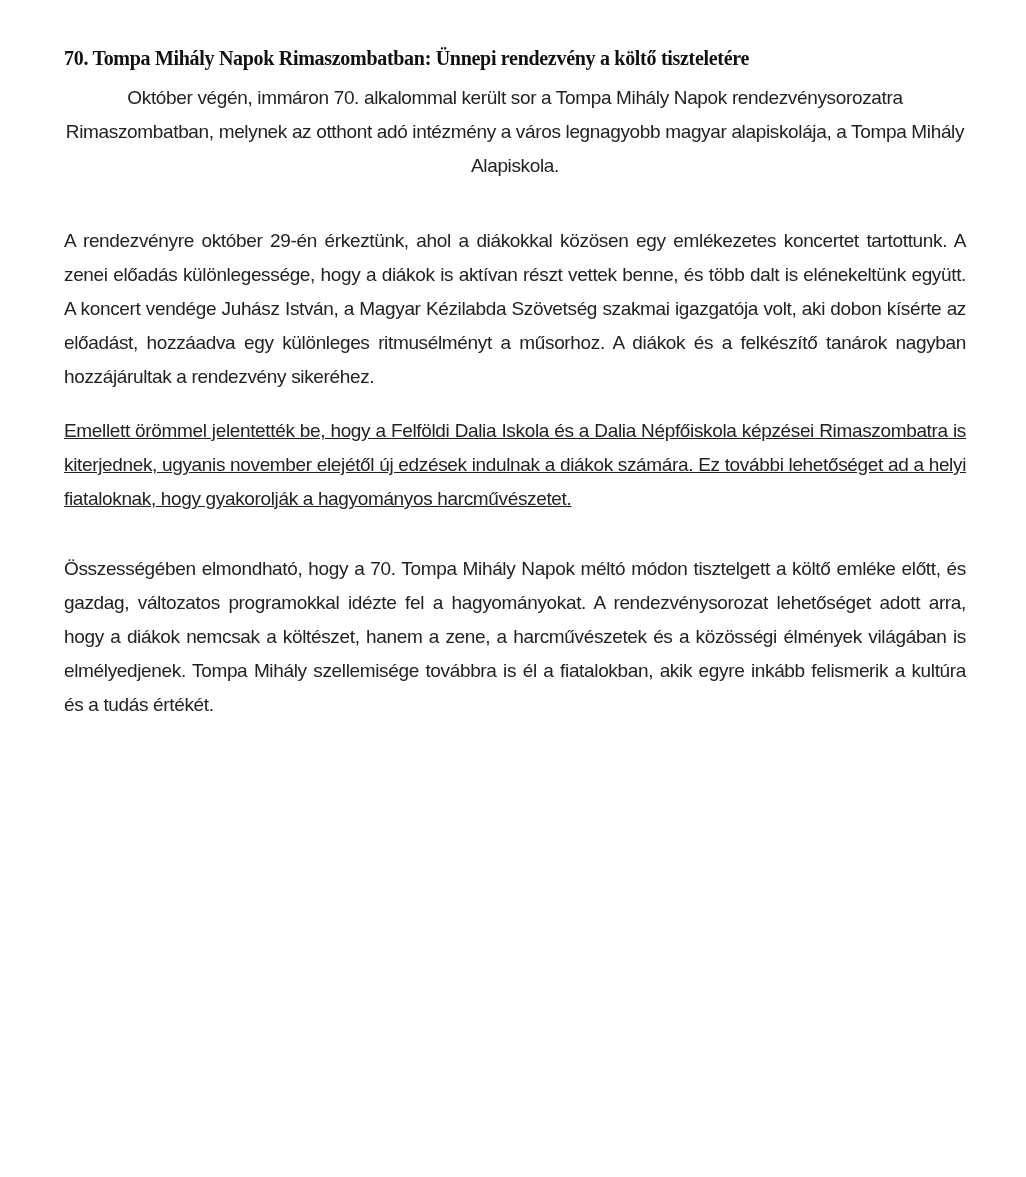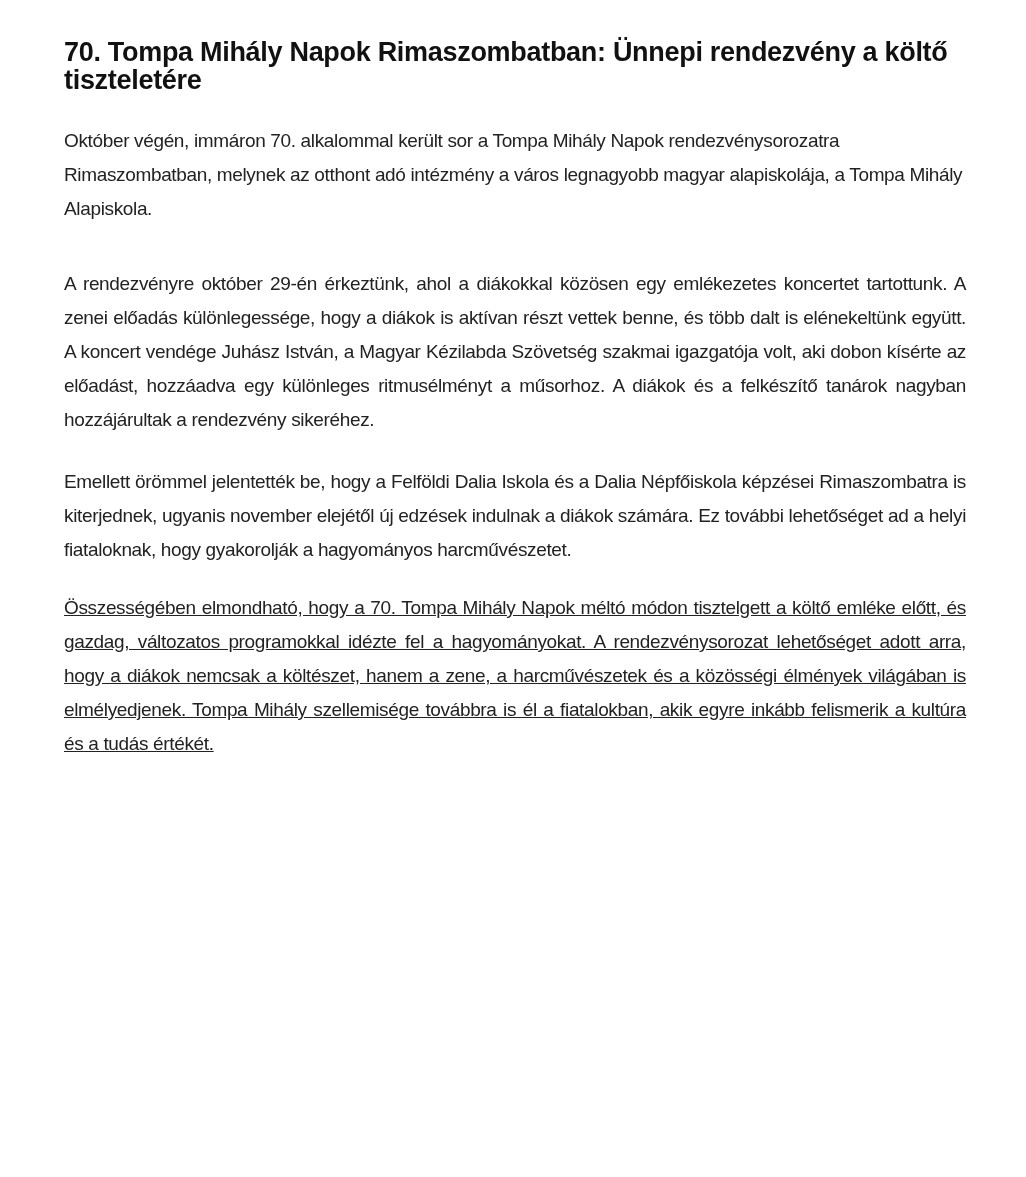--- a/index.html
+++ b/index.html
@@ -15,42 +15,43 @@
       font-family: "Liberation Sans", "DejaVu Sans", sans-serif;
     }
     .page {
       position: relative;
       padding: 38px 60px 0 64px;
       box-sizing: border-box;
       width: 1026px;
     }
     h1 {
       margin: 0;
-      font-size: 27px;
+      font-size: 20px;
       font-weight: bold;
-      line-height: 28px;
+      line-height: 40px;
       letter-spacing: -0.3px;
       color: #111111;
+      font-family: Liberation Serif, serif;
     }
     .p {
       margin: 0;
       font-size: 19px;
       line-height: 34px;
       letter-spacing: -0.35px;
       color: #222222;
     }
     .p.justify {
       text-align: justify;
     }
-    #p1 { margin-top: 30px; }
+    #p1 { margin-top: 3px; text-align: center; }
     #p2 { margin-top: 12px; }
     #p3 { margin-top: 41px; }
     #p4 { margin-top: 28px; }
-    #p5 { margin-top: 28px; }
-    #p6 { margin-top: 24px; text-decoration: underline; }
+    #p5 { margin-top: 20px; text-decoration: underline; }
+    #p6 { margin-top: 36px; }
   </style>
 </head>
 <body>
 
 <div class="page">
   <h1 id="title">70. Tompa Mihály Napok Rimaszombatban: Ünnepi rendezvény a költő tiszteletére</h1>
   <p id="p1" class="p">Október végén, immáron 70. alkalommal került sor a Tompa Mihály Napok rendezvénysorozatra Rimaszombatban, melynek az otthont adó intézmény a város legnagyobb magyar alapiskolája, a Tompa Mihály Alapiskola.</p>
   <p id="p3" class="p justify">A rendezvényre október 29-én érkeztünk, ahol a diákokkal közösen egy emlékezetes koncertet tartottunk. A zenei előadás különlegessége, hogy a diákok is aktívan részt vettek benne, és több dalt is elénekeltünk együtt. A koncert vendége Juhász István, a Magyar Kézilabda Szövetség szakmai igazgatója volt, aki dobon kísérte az előadást, hozzáadva egy különleges ritmusélményt a műsorhoz. A diákok és a felkészítő tanárok nagyban hozzájárultak a rendezvény sikeréhez.</p>
   <p id="p5" class="p justify">Emellett örömmel jelentették be, hogy a Felföldi Dalia Iskola és a Dalia Népfőiskola képzései Rimaszombatra is kiterjednek, ugyanis november elejétől új edzések indulnak a diákok számára. Ez további lehetőséget ad a helyi fiataloknak, hogy gyakorolják a hagyományos harcművészetet.</p>
   <p id="p6" class="p justify">Összességében elmondható, hogy a 70. Tompa Mihály Napok méltó módon tisztelgett a költő emléke előtt, és gazdag, változatos programokkal idézte fel a hagyományokat. A rendezvénysorozat lehetőséget adott arra, hogy a diákok nemcsak a költészet, hanem a zene, a harcművészetek és a közösségi élmények világában is elmélyedjenek. Tompa Mihály szellemisége továbbra is él a fiatalokban, akik egyre inkább felismerik a kultúra és a tudás értékét.</p>

